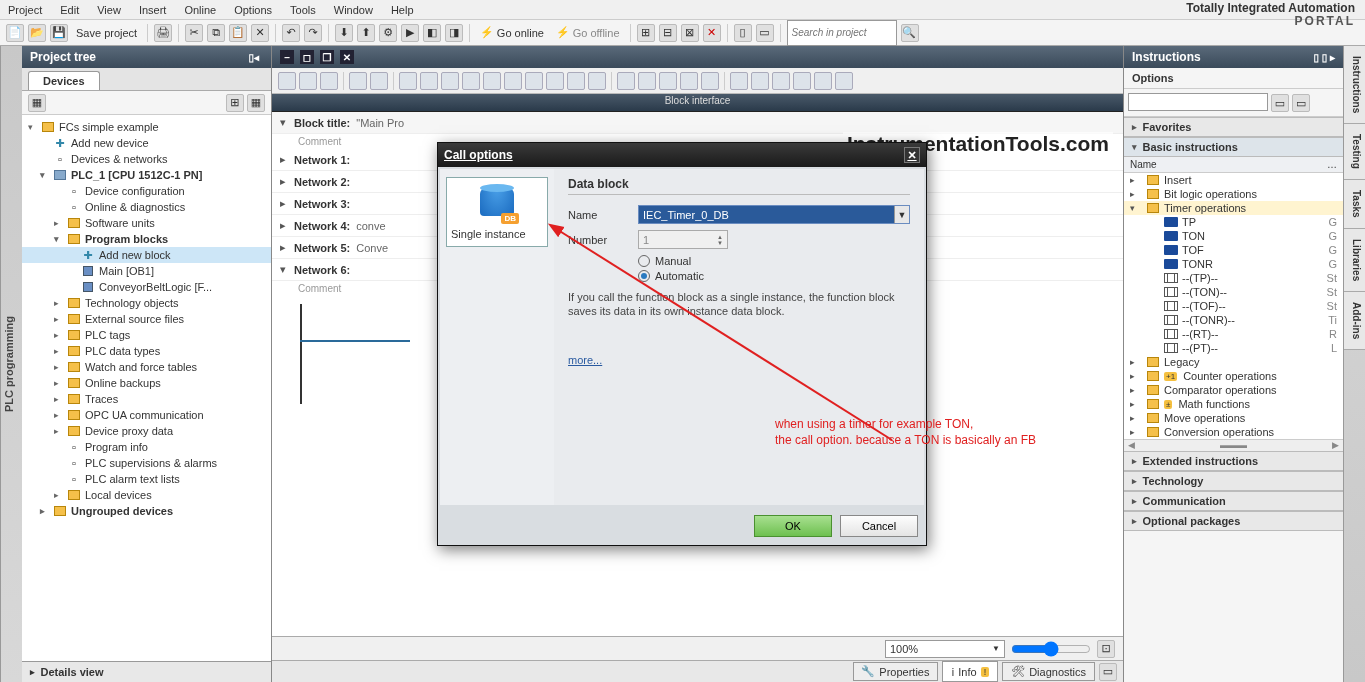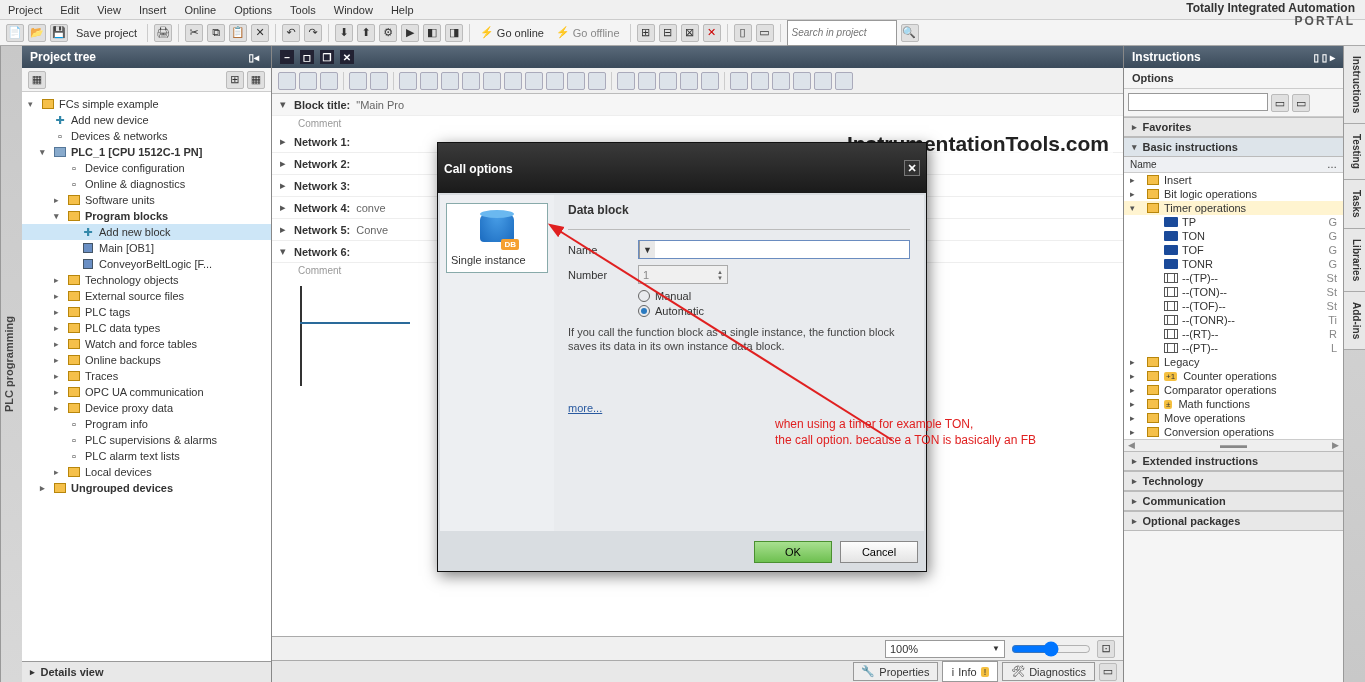--- a/index.html
+++ b/index.html
@@ -84,43 +84,43 @@
 .brk-box { width: 14px; height: 10px; border: 1px solid #555; position: relative; }
 .brk-box::before, .brk-box::after { content:''; position:absolute; width:1px; height:10px; background:#555; top:-1px; }
 .brk-box::before { left:2px;} .brk-box::after { right:2px;}
 .fold-ico { width:12px; height:10px; background:#f5c04a; border:1px solid #b8860b; }
 .instr-scroll { height: 12px; background: #eee; border-top:1px solid #ccc; display:flex; justify-content:space-between; padding:0 4px; font-size:9px; color:#888;}
 .rightstrip { width: 22px; background: linear-gradient(#d8d8d8,#c8c8c8); border-left: 1px solid #999; display: flex; flex-direction: column; }
 .rightstrip .rtab { writing-mode: vertical-rl; padding: 10px 3px; border-bottom: 1px solid #aaa; background: #e8e8e8; font-size: 10px; font-weight: bold; text-align: center; cursor: default; }
 
 
 .dialog { position: absolute; left: 437px; top: 142px; width: 490px; background: #d9dde1; border: 1px solid #111; box-shadow: 2px 4px 14px rgba(0,0,0,.5); z-index: 10; }
-.dlg-title { background: linear-gradient(#3a3a3a,#1a1a1a); color: #fff; font-weight: bold; padding: 17px 6px; display: flex; justify-content: space-between; align-items: flex-end; font-size: 12px; }
+.dlg-title { background: linear-gradient(#3a3a3a,#1a1a1a); color: #fff; font-weight: bold; padding: 4px 6px; display: flex; justify-content: space-between; align-items: center; font-size: 12px; text-decoration: underline; }
 .dlg-close { width: 16px; height: 16px; background: #333; border: 1px solid #777; color: #fff; display: inline-flex; align-items: center; justify-content: center; cursor: default; font-size: 11px;}
 .dlg-body { display: flex; padding: 2px; min-height: 340px; }
 .dlg-left { width: 114px; background: #edeff2; padding: 8px 6px; }
 .dlg-opt { background: #fff; border: 1px solid #8aa; padding: 10px 4px 6px; font-size: 11px; }
 .dlg-opt .db-icon { width: 40px; height: 34px; margin: 0 auto 6px; position: relative; }
 .db-icon .cyl { width: 34px; height: 28px; background: radial-gradient(ellipse at top,#4aa0e8,#1a6abf); border-radius: 6px 6px 4px 4px; margin: 0 auto; position:relative;}
 .db-icon .cyl::before { content:''; position:absolute; top:-4px; left:0; width:34px; height:8px; background:#6ab8f0; border-radius:50%;}
 .db-icon .tag { position:absolute; bottom:-2px; right:-2px; background:#f5a030; color:#fff; font-size:8px; font-weight:bold; padding:1px 3px; border-radius:2px;}
 .dlg-right { flex: 1; padding: 8px 14px; background: #e9ebee; font-size: 11px; }
-.dlg-right h4 { font-size: 12px; font-weight: bold; margin-bottom: 10px; border-bottom: 1px solid #bbb; padding-bottom: 12px; }
+.dlg-right h4 { font-size: 12px; font-weight: bold; margin-bottom: 10px; border-bottom: 1px solid #bbb; padding-bottom: 3px; }
 .frow { display: flex; align-items: center; margin-bottom: 6px; gap: 8px; }
 .frow label { width: 62px; }
 .fname { flex:1; border: 1px solid #6a8cc0; background: #fff; height: 19px; display: flex; align-items: center; }
 .fname input { border:none; background:#2a5a9a; color:#fff; width:100%; height:100%; padding:0 4px; font-size:11px;}
 .fname .dd { width:16px; background:#e8e8e8; border-left:1px solid #999; text-align:center; font-size:9px; height:100%; display:flex; align-items:center; justify-content:center;}
 .fnum { width: 90px; border: 1px solid #aaa; background: #f0f0f0; height: 19px; padding: 0 4px; color:#888; display:flex; align-items:center; justify-content:space-between;}
 .fnum .spin { display:flex; flex-direction:column; font-size:6px; line-height:6px; color:#666;}
 .radio-row { display: flex; align-items: center; gap: 5px; margin: 3px 0 3px 70px; }
 .radio { width: 12px; height: 12px; border: 1px solid #666; border-radius: 50%; display: inline-flex; align-items: center; justify-content: center; }
 .radio.checked::after { content:''; width:6px; height:6px; background:#2a7ac0; border-radius:50%;}
 .dlg-desc { font-size: 11px; color: #444; margin-top: 8px; line-height: 14px; }
-.more-link { color: #2a5aa0; margin-top: 49px; display: block; text-decoration: underline; }
+.more-link { color: #2a5aa0; margin-top: 36px; display: block; text-decoration: underline; }
 .dlg-actions { display: flex; justify-content: flex-end; gap: 8px; padding: 8px; }
 .dbtn { width: 78px; height: 22px; border: 1px solid #888; background: linear-gradient(#fdfdfd,#e4e4e4); font-size: 11px; }
 .dbtn.ok { background: linear-gradient(#a8e090,#6ec050); border-color: #4a9030; }
 .anno-text { position: absolute; left: 775px; top: 416px; color: #e02020; font-size: 12px; line-height: 16px; width: 340px; z-index: 21; }
 svg.arrow { position: absolute; left: 440px; top: 140px; z-index: 20; pointer-events:none;}
 </style>
 </head>
 <body>
 
 <div class="menubar">
@@ -185,20 +185,21 @@
 
 <div class="main">
 
   <div class="leftstrip">PLC programming</div>
 
   <div class="leftpanel">
     <div class="panel-title">
       <span>Project tree</span>
       <span><span style="font-size:10px;margin-right:4px">▯◂</span></span>
     </div>
+    <div class="tabrow"><span class="tab">Devices</span></div>
     <div class="panel-tools">
       <span class="tbtn">▦</span>
       <span><span class="tbtn">⊞</span> <span class="tbtn">▦</span></span>
     </div>
     <div class="tree" id="tree">
         <div class="tree-item indent-0">
           <span class="arrow">▾</span>
           <span class="ticon">
             <span class="folder-ico"></span>
           </span>
@@ -398,20 +399,21 @@
         <span class="etool"></span>
         <span class="etool"></span>
       <span class="tsep"></span>
       <span class="etool"></span>
         <span class="etool"></span>
         <span class="etool"></span>
         <span class="etool"></span>
         <span class="etool"></span>
         <span class="etool"></span>
     </div>
+    <div class="block-if">Block interface</div>
 
     <div class="networks">
       <div class="nwhdr" style="background:#f6f6f6">
         <span class="nar">▾</span>
         <span class="ntitle">Block title:</span>
         <span class="ndesc">"Main Pro</span>
       </div>
       <div class="nwcomment">Comment</div>
       <div id="nwlist">
           <div class="nwhdr">
@@ -686,20 +688,21 @@
             <div class="tag">DB</div>
           </div>
         <div>Single instance</div>
       </div>
     </div>
     <div class="dlg-right">
       <h4>Data block</h4>
       <div class="frow">
         <label>Name</label>
         <div class="fname">
+          <input value="IEC_Timer_0_DB" style="">
           <span class="dd">▼</span>
         </div>
       </div>
       <div class="frow">
         <label>Number</label>
         <div class="fnum">
           <span>1</span>
           <span class="spin">
               <span>▲</span>
               <span>▼</span>

